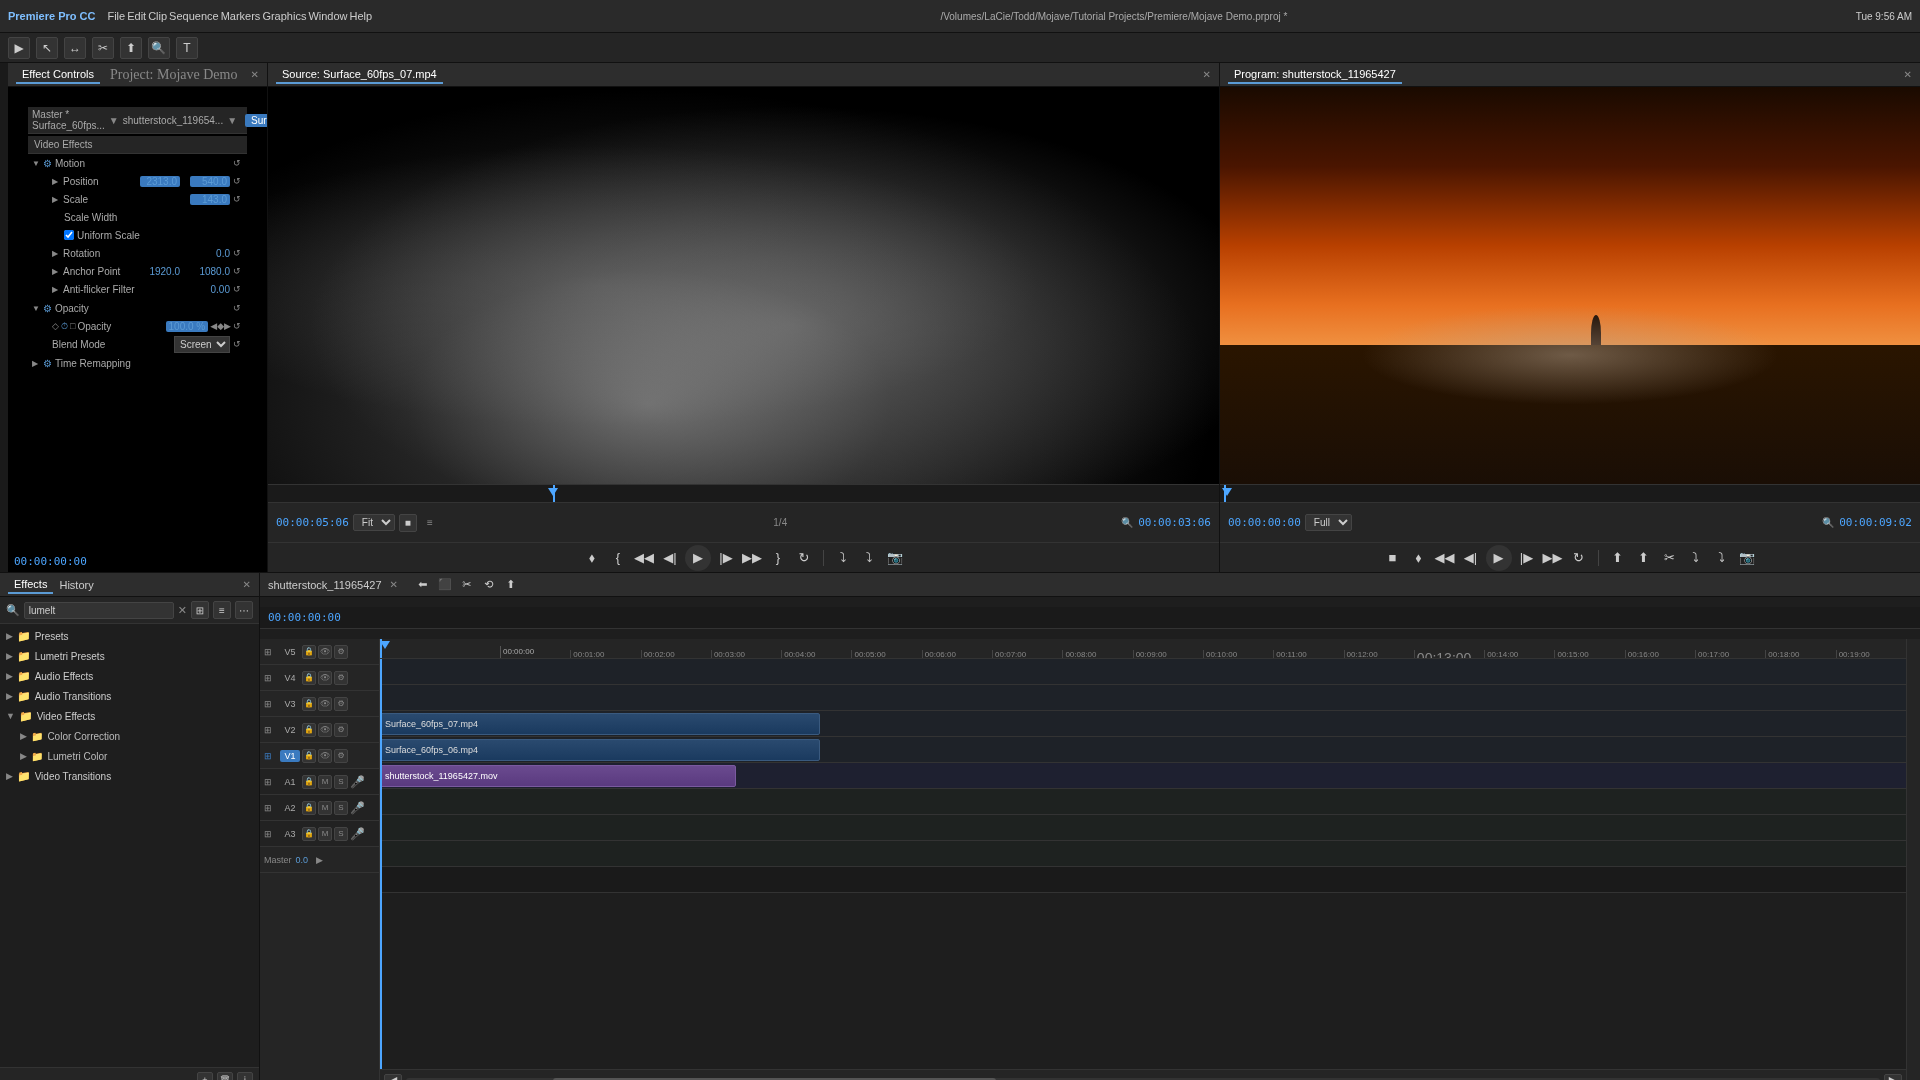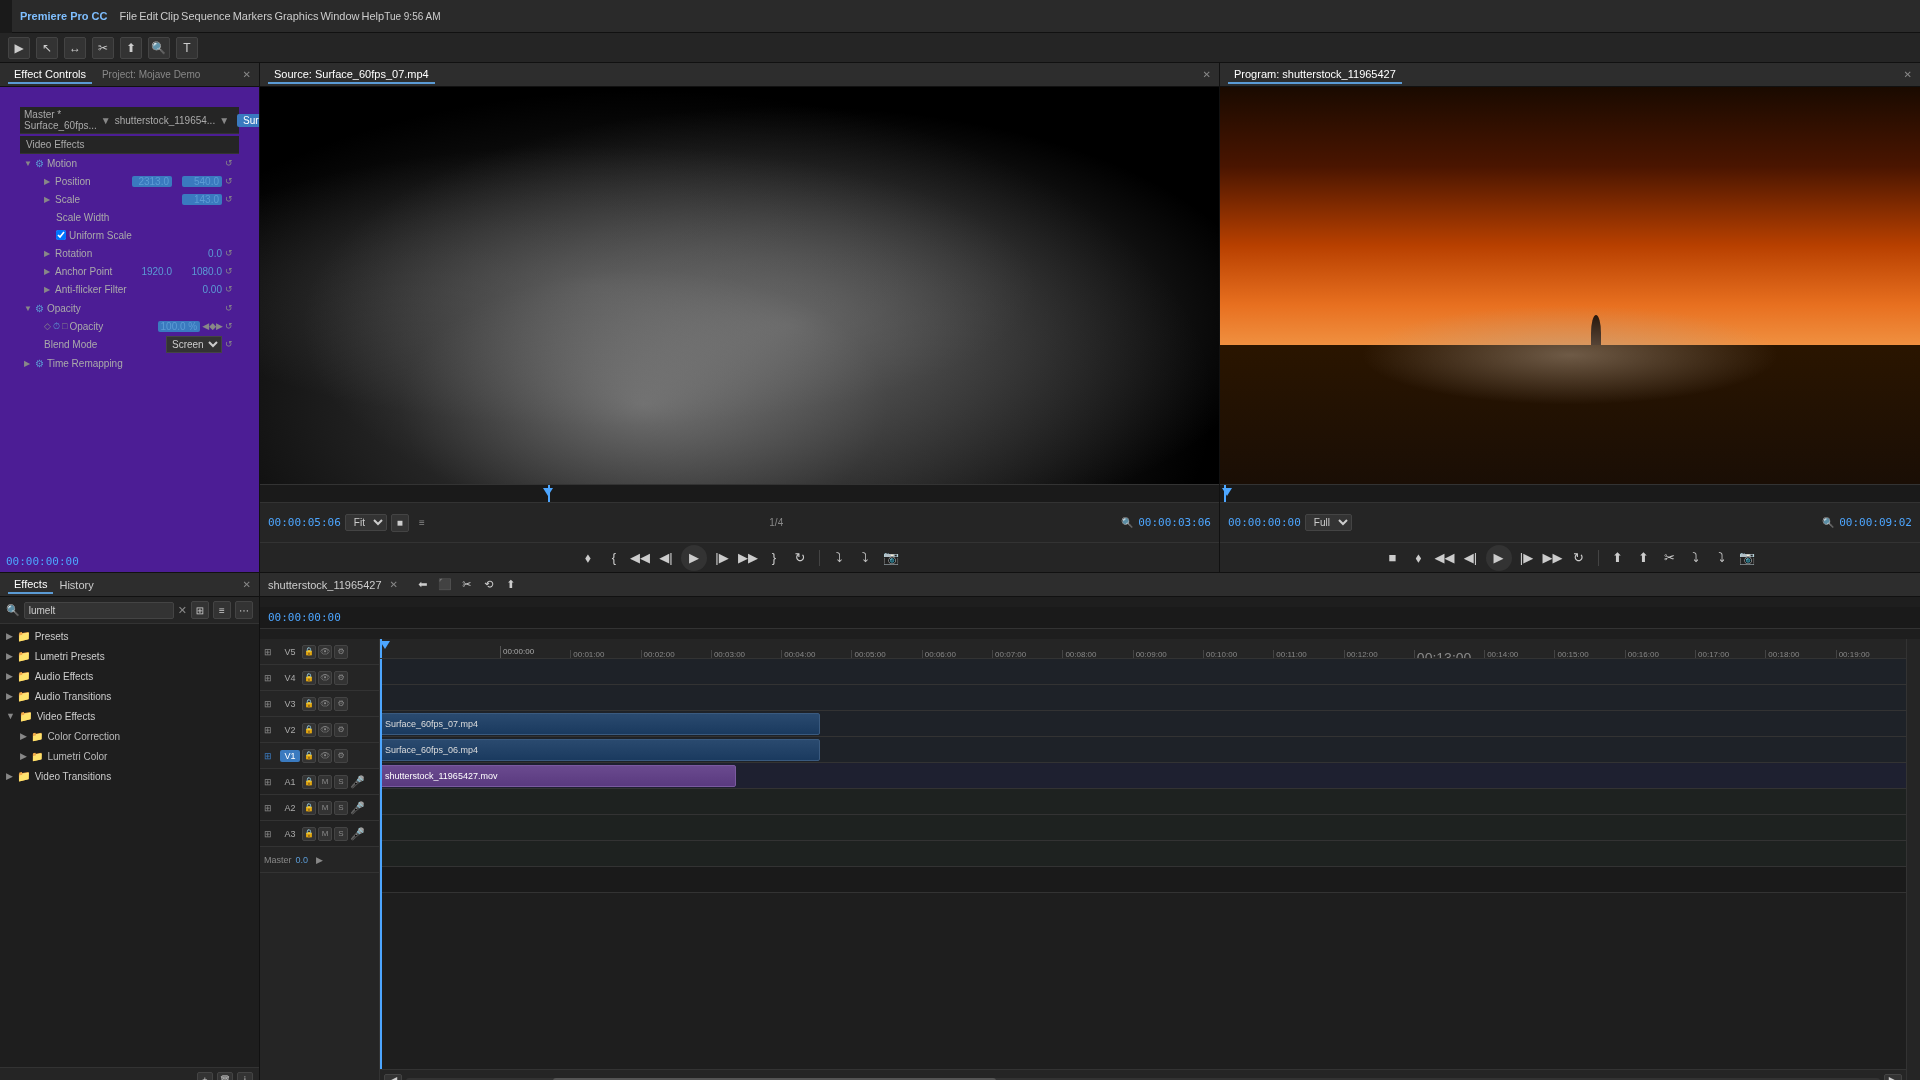--- a/index.html
+++ b/index.html
@@ -14,21 +14,20 @@
     }
 
     
     #menu-bar {
       height: 22px;
       background: #2a2a2a;
       display: flex;
       align-items: center;
       padding: 16px 8px;
       border-bottom: 1px solid #111;
-      margin-left: 12px;
     }
     #menu-bar .app-logo {
       color: #7fbfff;
       font-weight: bold;
       font-size: 11px;
       margin-right: 12px;
     }
     #menu-bar .menu-items {
       display: flex;
       gap: 2px;
@@ -85,25 +84,26 @@
 
     #top-section {
       display: flex;
       height: 510px;
       border-bottom: 1px solid #111;
     }
 
     
     #effect-controls {
       width: 260px;
-      background: #4c1d95;
+      background: #000000;
       border-right: 1px solid #111;
       display: flex;
       flex-direction: column;
       flex-shrink: 0;
+      margin-left: 8px;
     }
     .panel-header {
       height: 24px;
       background: #2d2d2d;
       display: flex;
       align-items: center;
       padding: 0 8px;
       border-bottom: 1px solid #111;
       gap: 6px;
     }
@@ -733,20 +733,21 @@
   <div class="menu-items">
     <span class="menu-item">File</span>
     <span class="menu-item">Edit</span>
     <span class="menu-item">Clip</span>
     <span class="menu-item">Sequence</span>
     <span class="menu-item">Markers</span>
     <span class="menu-item">Graphics</span>
     <span class="menu-item">Window</span>
     <span class="menu-item">Help</span>
   </div>
+  <div class="title-center">/Volumes/LaCie/Todd/Mojave/Tutorial Projects/Premiere/Mojave Demo.prproj *</div>
   <div class="sys-icons">
     <span>Tue 9:56 AM</span>
   </div>
 </div>
 
 <div id="toolbar">
   <div class="tool-btn">▶</div>
   <div class="tool-btn">↖</div>
   <div class="tool-btn">↔</div>
   <div class="tool-btn">✂</div>
@@ -755,21 +756,21 @@
   <div class="tool-btn">T</div>
 </div>
 
 <div id="main-layout">
 
   <div id="top-section">
 
     <div id="effect-controls">
       <div class="panel-header">
         <span class="panel-tab active">Effect Controls</span>
-        <span style="font-size:10px;color:#888;margin-left:4px;">Project: Mojave Demo</span>
+        <span style="font-size:14px;color:#888;margin-left:4px;font-family:Liberation Serif, serif;">Project: Mojave Demo</span>
         <span class="panel-close">✕</span>
       </div>
 
       <div id="effect-controls-content">
 
         <div class="clip-selector">
           <span>Master * Surface_60fps...</span>
           <span style="font-size:10px;color:#888;">▼</span>
           <span>shutterstock_119654...</span>
           <span style="font-size:10px;color:#888;">▼</span>

